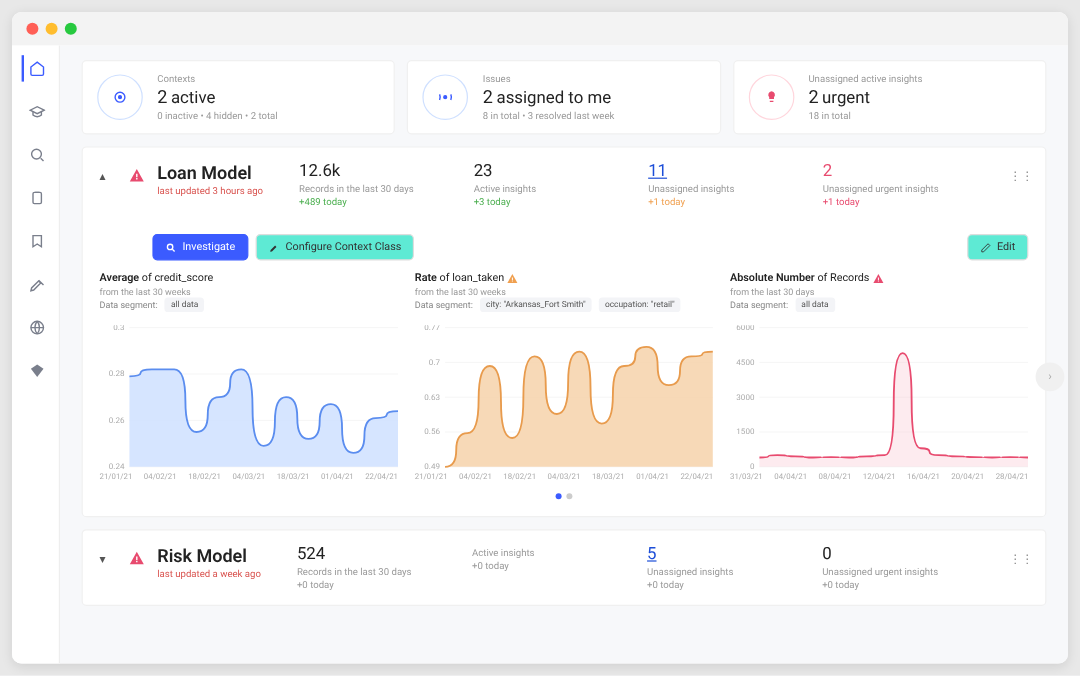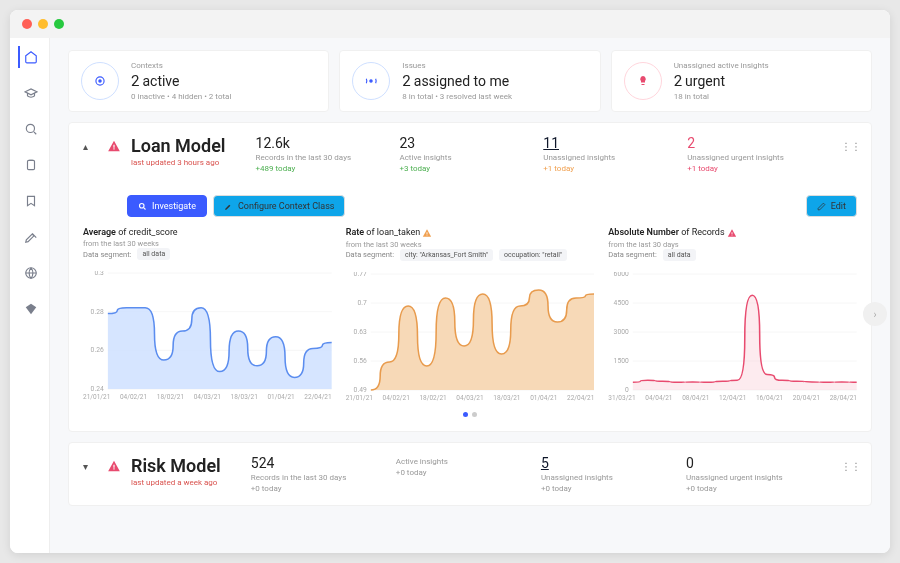--- a/index.html
+++ b/index.html
@@ -22,36 +22,36 @@
 .ring.red { border-color: #ffd6dd; color: #e84b6f; }
 .card-text { flex: 1; }
 .card-label { font-size: 8px; color: #999; margin-bottom: 2px; }
 .card-value { font-size: 14px; color: #222; display: flex; align-items: baseline; gap: 3px; }
 .card-value .num { font-size: 15px; font-weight: 400; }
 .card-sub { font-size: 8px; color: #999; margin-top: 2px; }
 .panel { background: #fff; border-radius: 4px; border: 1px solid #f0f0f0; margin-bottom: 10px; }
 .panel-header { display: flex; align-items: flex-start; padding: 12px 14px; gap: 10px; }
 .chevron { width: 14px; cursor: pointer; color: #555; margin-top: 6px; }
 .warn-tri { width: 14px; height: 14px; display: flex; align-items: center; justify-content: center; margin-top: 4px; flex-shrink: 0; }
-.model-title { font-size: 18px; font-weight: 600; color: #222; }
+.model-title { font-size: 15px; font-weight: 600; color: #222; }
 .model-sub { font-size: 8px; color: #d9534f; margin-top: 2px; }
 .stats { display: flex; flex: 1; justify-content: space-between; padding-left: 20px; }
 .stat { flex: 1; }
 .stat-v { font-size: 14px; color: #222; }
-.stat-v.orange { color: #0f172a; text-decoration: underline; }
+.stat-v.orange { color: #1d4ed8; text-decoration: underline; }
 .stat-v.red { color: #e84b6f; }
 .stat-l { font-size: 8px; color: #999; margin-top: 2px; }
 .stat-d { font-size: 8px; color: #999; margin-top: 2px; }
 .stat-d.green { color: #4caf50; }
 .stat-d.orange { color: #f0a050; }
 .stat-d.red { color: #e84b6f; }
 .more-icon { width: 16px; color: #888; cursor: pointer; margin-top: 6px; }
 .panel-body { padding: 10px 14px 14px; }
 .toolbar { display: flex; align-items: center; gap: 6px; margin-bottom: 10px; }
-.btn { display: inline-flex; align-items: center; gap: 5px; padding: 5px 10px; border-radius: 4px; font-size: 9px; cursor: pointer; border: 1px solid #ddd; background: #0ea5e9; color: #333; }
+.btn { display: inline-flex; align-items: center; gap: 5px; padding: 5px 10px; border-radius: 4px; font-size: 9px; cursor: pointer; border: 1px solid #ddd; background: #5eead4; color: #333; }
 .btn.primary { background: #3b5bff; color: #fff; border-color: #3b5bff; margin-left: 44px; }
 .spacer { flex: 1; }
 .charts-row { display: flex; gap: 14px; position: relative; }
 .chart { flex: 1; }
 .ch-title { font-size: 9px; color: #222; margin-bottom: 2px; }
 .ch-title b { font-weight: 600; }
 .ch-sub { font-size: 7.5px; color: #999; margin-bottom: 0; }
 .ch-seg { font-size: 7.5px; color: #888; margin-bottom: 11px; display: flex; gap: 6px; align-items: center; flex-wrap: wrap; }
 .chip { background: #f3f4f7; padding: 2px 5px; border-radius: 3px; font-size: 7px; color: #555; }
 .plot { position: relative; height: 120px; }

